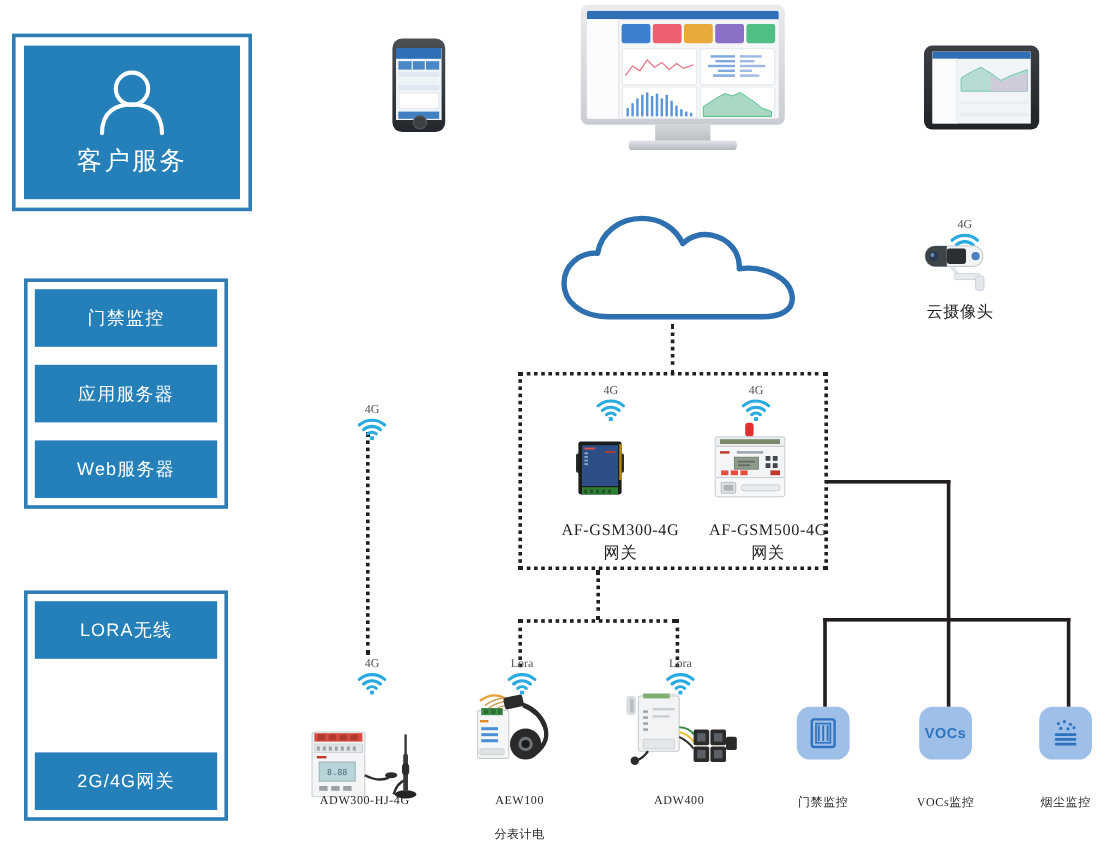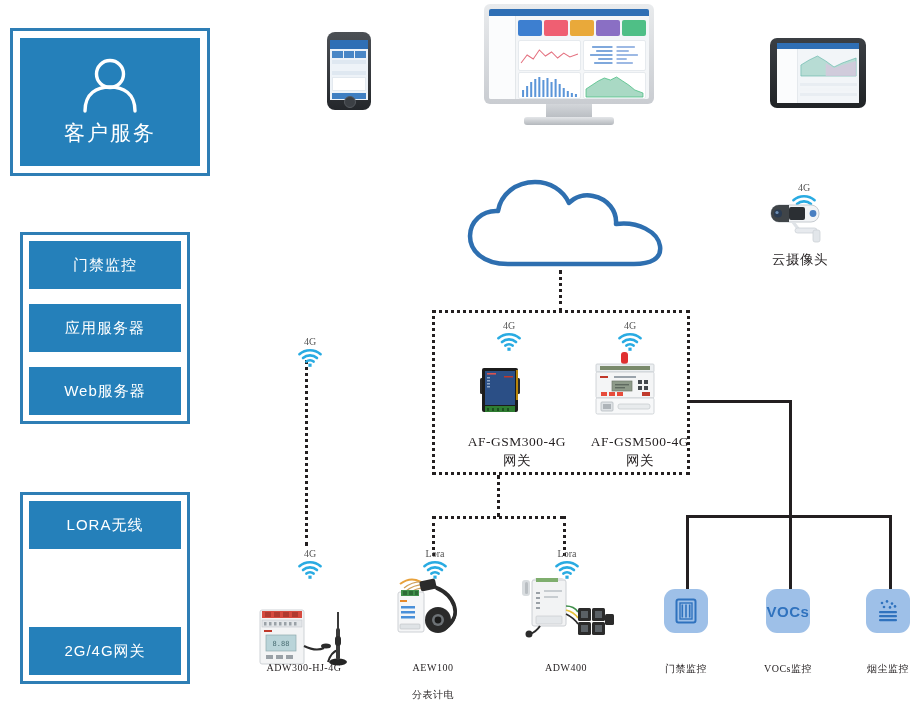--- a/index.html
+++ b/index.html
@@ -47,21 +47,21 @@
   .wifi svg{display:block;margin:1px auto 0;}
 
   
   .cap{position:absolute;text-align:center;font-size:13.5px;letter-spacing:.5px;
        line-height:19px;color:#231f20;}
 
   
   .tile{position:absolute;width:44px;height:44px;border-radius:11px;background:#9EC0E8;
         display:flex;align-items:center;justify-content:center;}
   .tile .vocs{color:#2F72BE;font-family:"Liberation Sans","DejaVu Sans",sans-serif;
-              font-size:15px;font-weight:bold;letter-spacing:.5px;}
+              font-size:12px;font-weight:bold;letter-spacing:.5px;}
 
   
   .dev{position:absolute;}
 
   
   #monitor{left:484px;top:4px;width:170px;height:124px;}
   #mon-bez{position:absolute;left:0;top:0;width:170px;height:100px;border-radius:6px;
            background:linear-gradient(#e9ebed,#c9ccd1);padding:5px;box-sizing:border-box;}
   #mon-scr{width:100%;height:100%;background:#f4f6f8;border-radius:2px;overflow:hidden;
            position:relative;}

